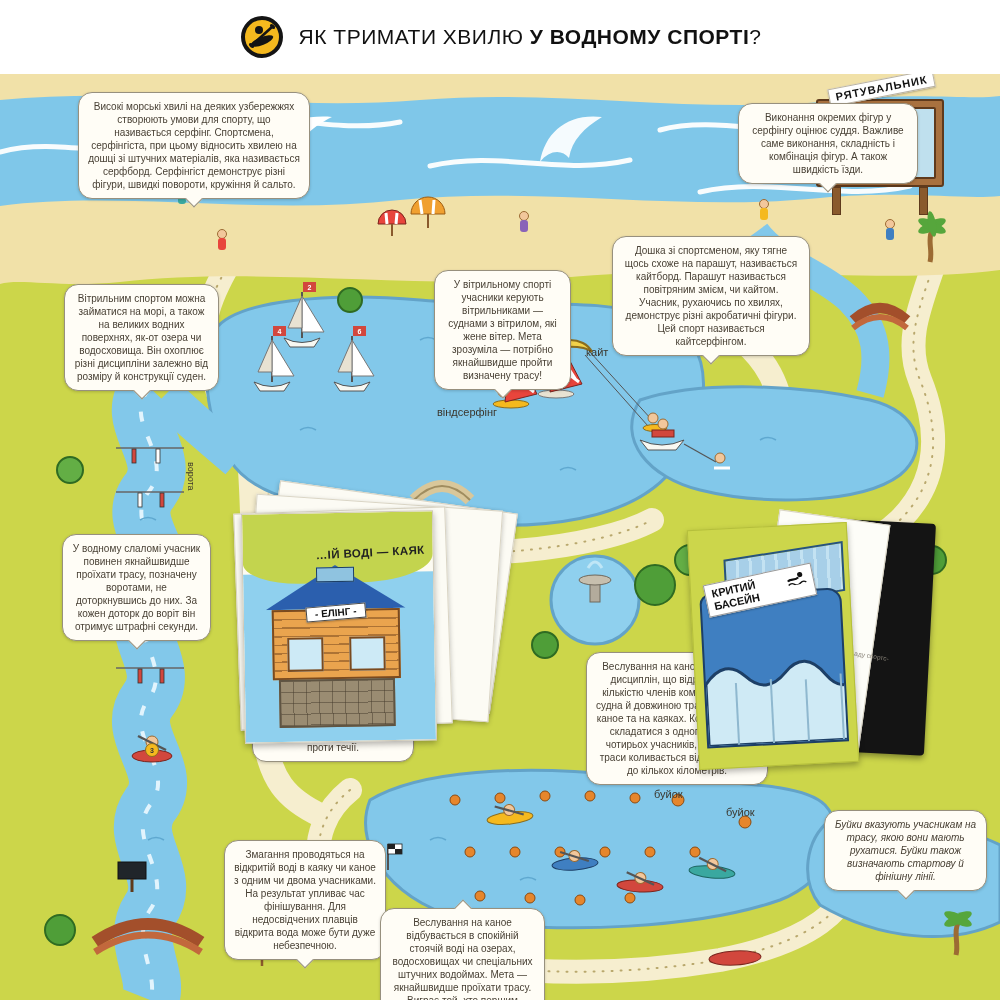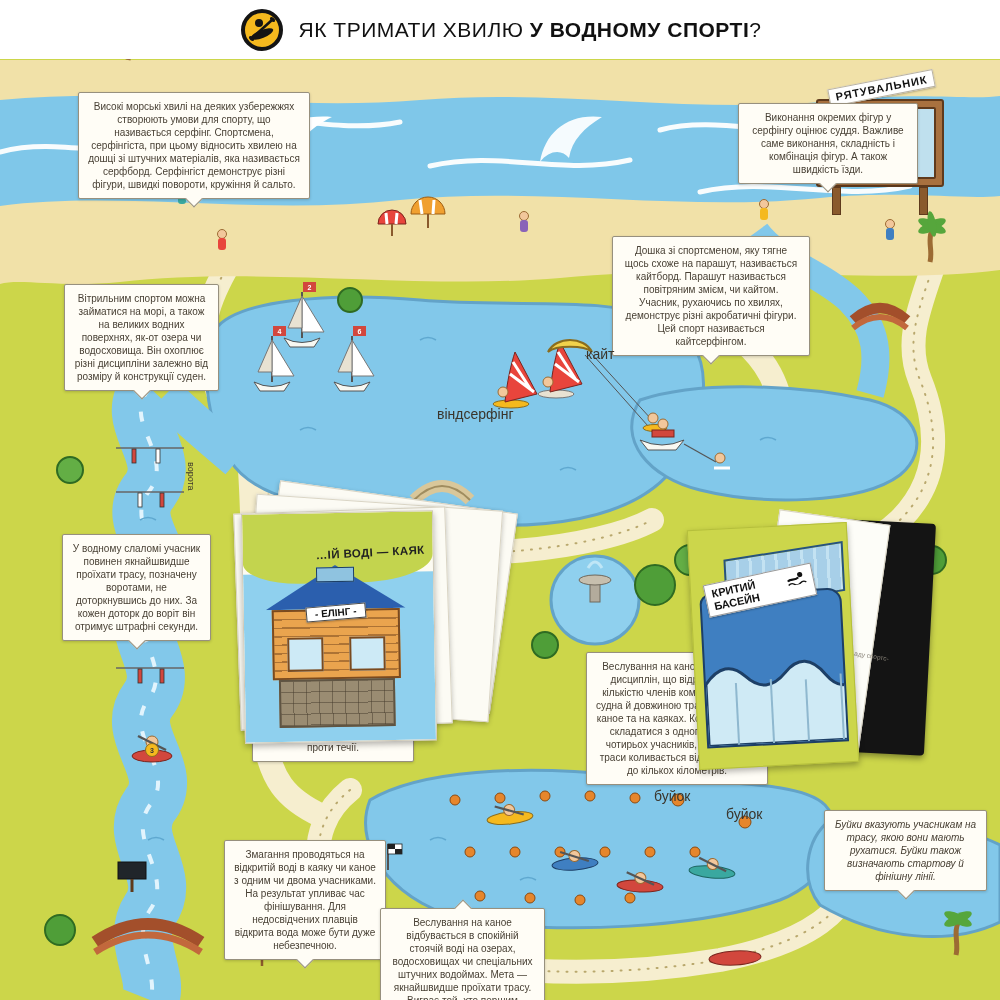--- a/index.html
+++ b/index.html
@@ -1,36 +1,36 @@
 <!DOCTYPE html>
 <html><head>
 <meta charset="utf-8">
 <style>
   html,body{margin:0;padding:0;background:#e8e8e8;}
   #stage{position:relative;width:1000px;height:1000px;overflow:hidden;background:#ccd64a;
          font-family:"Liberation Sans",sans-serif;}
   #scene{position:absolute;inset:0;z-index:0;}
 
   
-  .bubble{position:absolute;background:#fffdf6;border:1.5px solid #97907e;border-radius:2px;
+  .bubble{position:absolute;background:#fffdf6;border:1.5px solid #97907e;border-radius:14px;
           padding:7px 9px;font-size:10px;line-height:1.3;text-align:center;color:#473f33;
           box-shadow:0 1px 3px rgba(0,0,0,.18);z-index:6;}
   .bubble.under{z-index:4;}
   .bubble::after{content:'';position:absolute;width:11px;height:11px;background:#fffdf6;
           transform:rotate(45deg);border-right:1.5px solid #97907e;border-bottom:1.5px solid #97907e;
           bottom:-7px;left:50%;margin-left:-6px;}
   .bubble.tail-top::after{bottom:auto;top:-7px;border:none;border-left:1.5px solid #97907e;border-top:1.5px solid #97907e;}
   .bubble.tail-none::after{display:none;}
 
   
-  .scene-label{position:absolute;font-size:14px;color:#3a352c;z-index:6;}
+  .scene-label{position:absolute;font-size:11px;color:#3a352c;z-index:6;}
   .scene-label.vert{writing-mode:vertical-rl;font-size:9px;}
 
   
-  .titlebar{position:absolute;top:0;left:0;right:0;height:59px;background:#ffffff;z-index:8;
+  .titlebar{position:absolute;top:0;left:0;right:0;height:74px;background:#ffffff;z-index:8;
             display:flex;align-items:center;justify-content:center;gap:14px;}
   .titlebar .t-text{font-size:21px;color:#111;letter-spacing:.5px;}
   .titlebar .t-text b{font-weight:bold;}
 
   
   .tower{position:absolute;left:816px;top:78px;width:128px;z-index:4;}
   .tower-sign{display:inline-block;transform:rotate(-11deg);background:#fff;border:1px solid #b9b2a2;
               font-weight:bold;font-size:11px;letter-spacing:1px;color:#111;padding:2px 6px;margin-left:12px;
               box-shadow:0 1px 2px rgba(0,0,0,.25);}
   .tower-body{margin-top:2px;height:72px;background:#a8713f;border:2px solid #5f3a1c;border-radius:3px;
@@ -494,20 +494,21 @@
         <div>КРИТИЙ</div>
         <div>БАСЕЙН</div>
       </div>
     </div>
   </div>
 
   <div class="bubble" style="left:78px;top:92px;width:212px;">Високі морські хвилі на деяких узбережжях створюють умови для спорту, що називається серфінг. Спортсмена, серфінгіста, при цьому відносить хвилею на дошці зі штучних матеріалів, яка називається серфборд. Серфінгіст демонструє різні фігури, швидкі повороти, кружіння й сальто.</div>
   <div class="bubble" style="left:698px;top:103px;width:160px;z-index:7;margin-left:40px;">Виконання окремих фігур у серфінгу оцінює суддя. Важливе саме виконання, складність і комбінація фігур. А також швидкість їзди.</div>
   <div class="bubble" style="left:612px;top:236px;width:178px;">Дошка зі спортсменом, яку тягне щось схоже на парашут, називається кайтборд. Парашут називається повітряним змієм, чи кайтом. Учасник, рухаючись по хвилях, демонструє різні акробатичні фігури. Цей спорт називається кайтсерфінгом.</div>
   <div class="bubble" style="left:64px;top:284px;width:135px;">Вітрильним спортом можна займатися на морі, а також на великих водних поверхнях, як-от озера чи водосховища. Він охоплює різні дисципліни залежно від розміру й конструкції суден.</div>
+  <div class="bubble" style="left:434px;top:270px;width:117px;">У вітрильному спорті учасники керують вітрильниками — суднами з вітрилом, які жене вітер. Мета зрозуміла — потрібно якнайшвидше пройти визначену трасу!</div>
   <div class="bubble" style="left:62px;top:534px;width:129px;">У водному слаломі учасник повинен якнайшвидше проїхати трасу, позначену воротами, не доторкнувшись до них. За кожен доторк до воріт він отримує штрафні секунди.</div>
   <div class="bubble under tail-none" style="left:252px;top:694px;width:142px;">в якому … проїхати спо… білі він має проїхати … води. Червоно-білі ма… подолати проти течії.</div>
   <div class="bubble under tail-none" style="left:586px;top:652px;width:162px;">Веслування на каное має кілька дисциплін, що відрізняються кількістю членів команди, типом судна й довжиною траси. Їздять на каное та на каяках. Команда може складатися з одного, двох чи чотирьох учасників, а довжина траси коливається від 200 метрів до кількох кілометрів.</div>
   <div class="bubble" style="left:224px;top:840px;width:142px;">Змагання проводяться на відкритій воді в каяку чи каное з одним чи двома учасниками. На результат упливає час фінішування. Для недосвідчених плавців відкрита вода може бути дуже небезпечною.</div>
   <div class="bubble tail-top" style="left:380px;top:908px;width:145px;">Веслування на каное відбувається в спокійній стоячій воді на озерах, водосховищах чи спеціальних штучних водоймах. Мета — якнайшвидше проїхати трасу. Виграє той, хто першим досягне фінішу.</div>
   <div class="bubble" style="left:824px;top:810px;width:143px;font-style:italic;">Буйки вказують учасникам на трасу, якою вони мають рухатися. Буйки також визначають стартову й фінішну лінії.</div>
 
   <div class="scene-label" style="left:437px;top:406px;">віндсерфінг</div>
   <div class="scene-label" style="left:586px;top:346px;">кайт</div>
   <div class="scene-label" style="left:654px;top:788px;">буйок</div>

